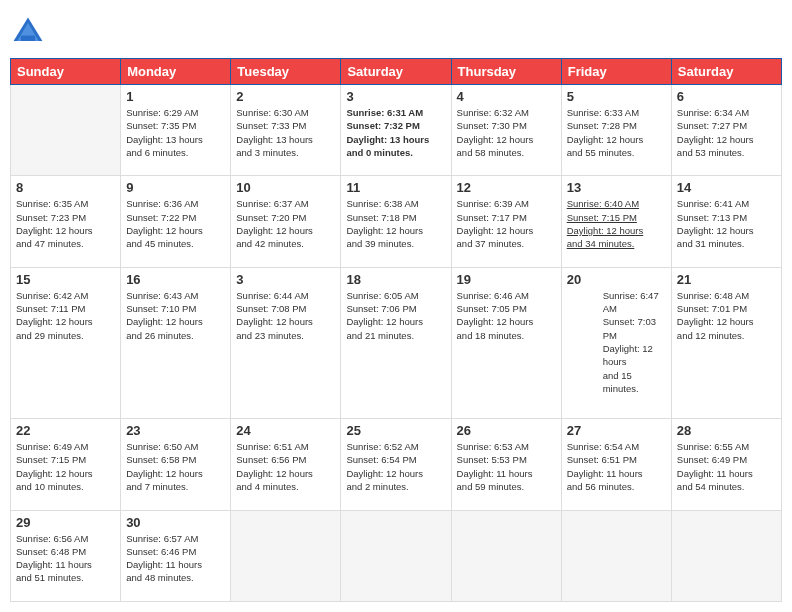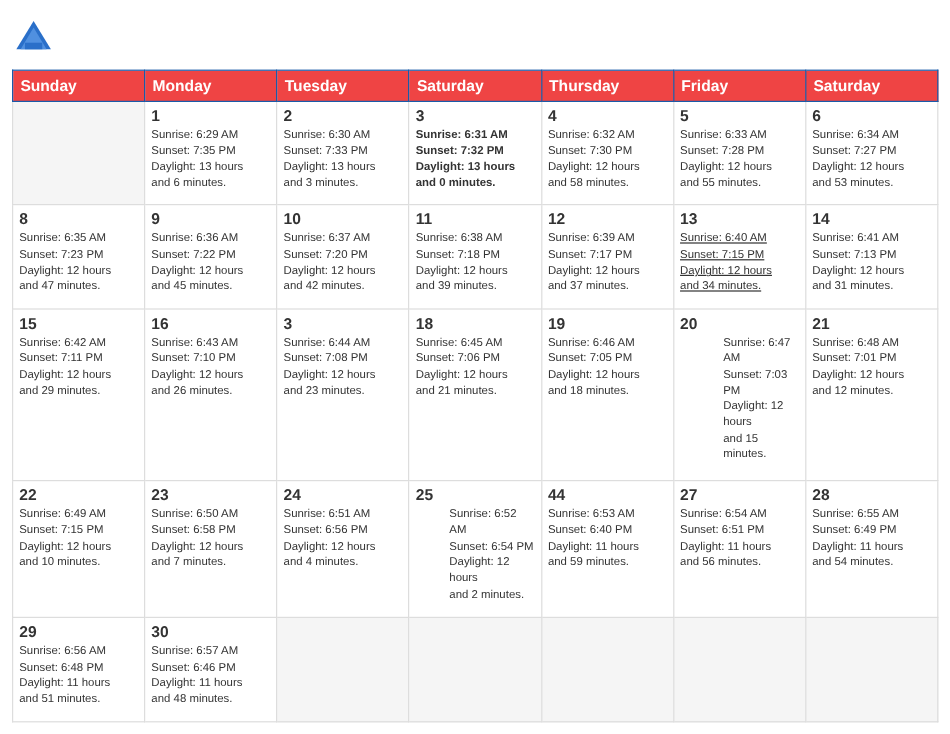--- a/index.html
+++ b/index.html
@@ -247,21 +247,21 @@
           </td>
           <td>
             <span class="day-num">3</span>
             <div class="day-info" style="white-space: pre-line;">Sunrise: 6:44 AM
 Sunset: 7:08 PM
 Daylight: 12 hours
 and 23 minutes.</div>
           </td>
           <td>
             <span class="day-num">18</span>
-            <div class="day-info" style="white-space: pre-line;">Sunrise: 6:45 AM
+            <div class="day-info" style="white-space: pre-line;">Sunrise: 6:05 AM
 Sunset: 7:06 PM
 Daylight: 12 hours
 and 21 minutes.</div>
           </td>
           <td>
             <span class="day-num">19</span>
             <div class="day-info" style="white-space: pre-line;">Sunrise: 6:46 AM
 Sunset: 7:05 PM
 Daylight: 12 hours
 and 18 minutes.</div>
@@ -298,29 +298,29 @@
           </td>
           <td>
             <span class="day-num">24</span>
             <div class="day-info" style="white-space: pre-line;">Sunrise: 6:51 AM
 Sunset: 6:56 PM
 Daylight: 12 hours
 and 4 minutes.</div>
           </td>
           <td>
             <span class="day-num">25</span>
-            <div class="day-info" style="white-space: pre-line; margin-left: 28px;">Sunrise: 6:52 AM
+            <div class="day-info" style="white-space: pre-line;">Sunrise: 6:52 AM
 Sunset: 6:54 PM
 Daylight: 12 hours
 and 2 minutes.</div>
           </td>
           <td>
-            <span class="day-num">44</span>
+            <span class="day-num">26</span>
             <div class="day-info" style="white-space: pre-line;">Sunrise: 6:53 AM
-Sunset: 6:40 PM
+Sunset: 5:53 PM
 Daylight: 11 hours
 and 59 minutes.</div>
           </td>
           <td>
             <span class="day-num">27</span>
             <div class="day-info" style="white-space: pre-line;">Sunrise: 6:54 AM
 Sunset: 6:51 PM
 Daylight: 11 hours
 and 56 minutes.</div>
           </td>

